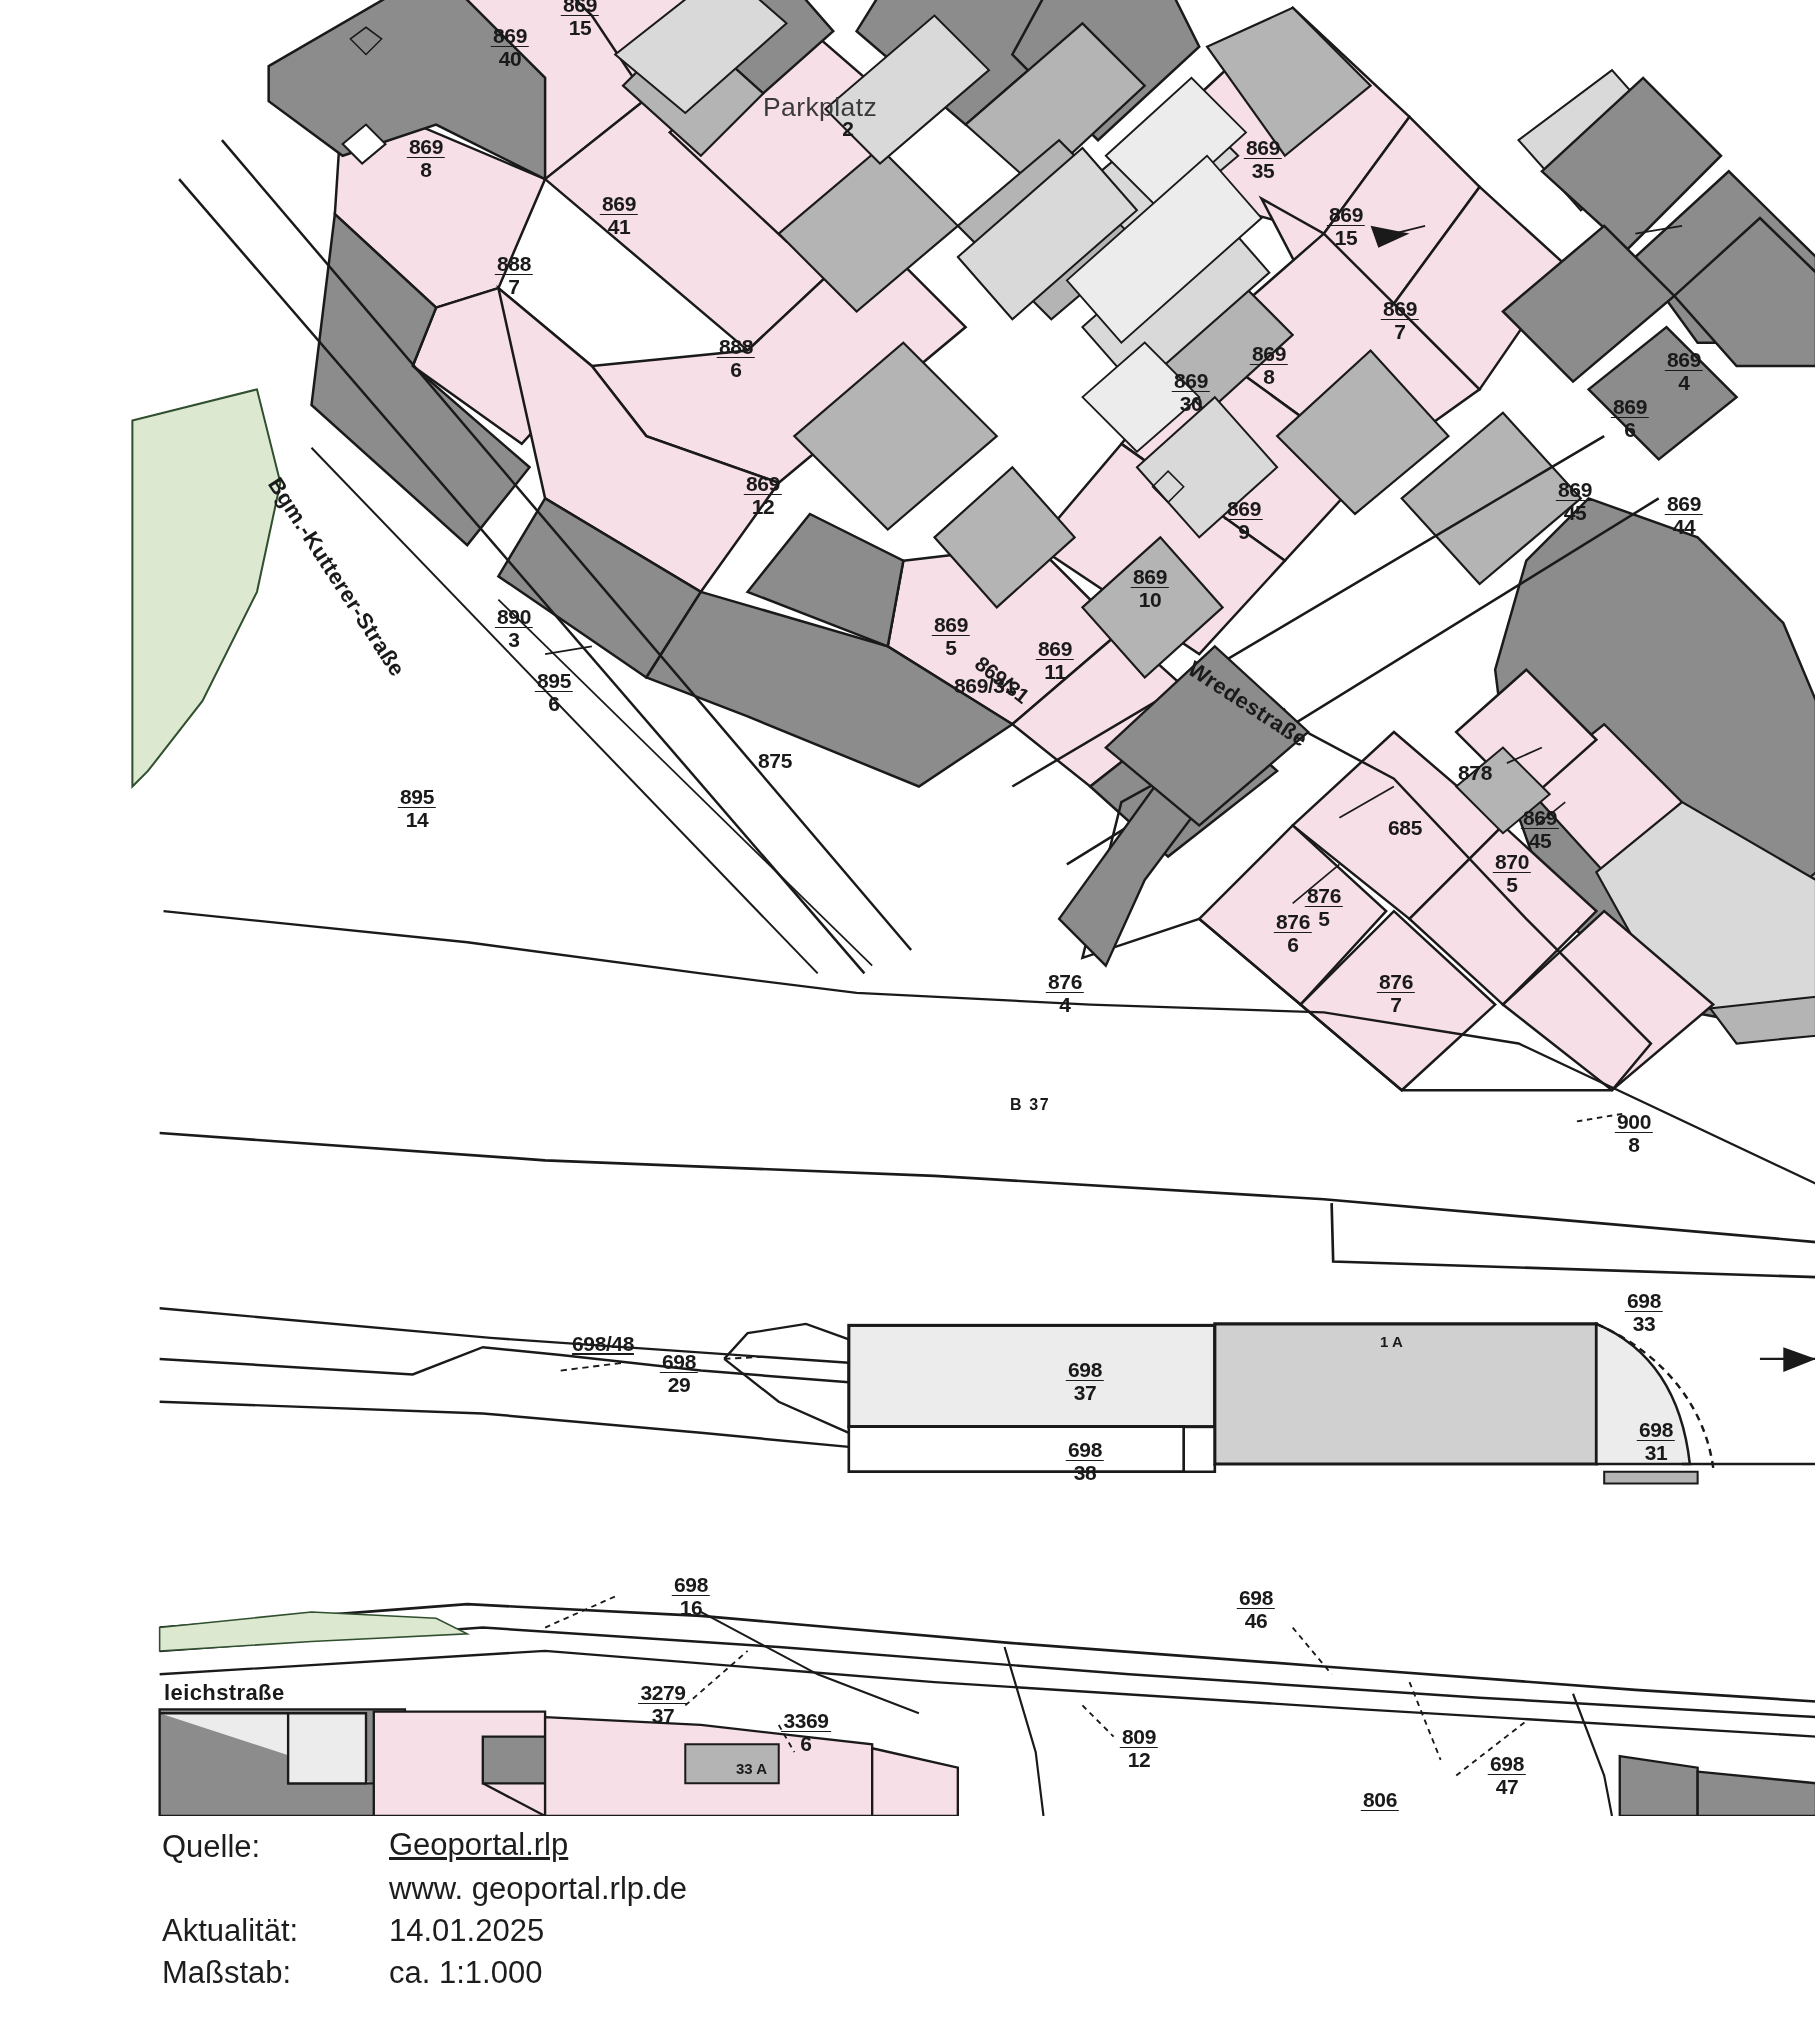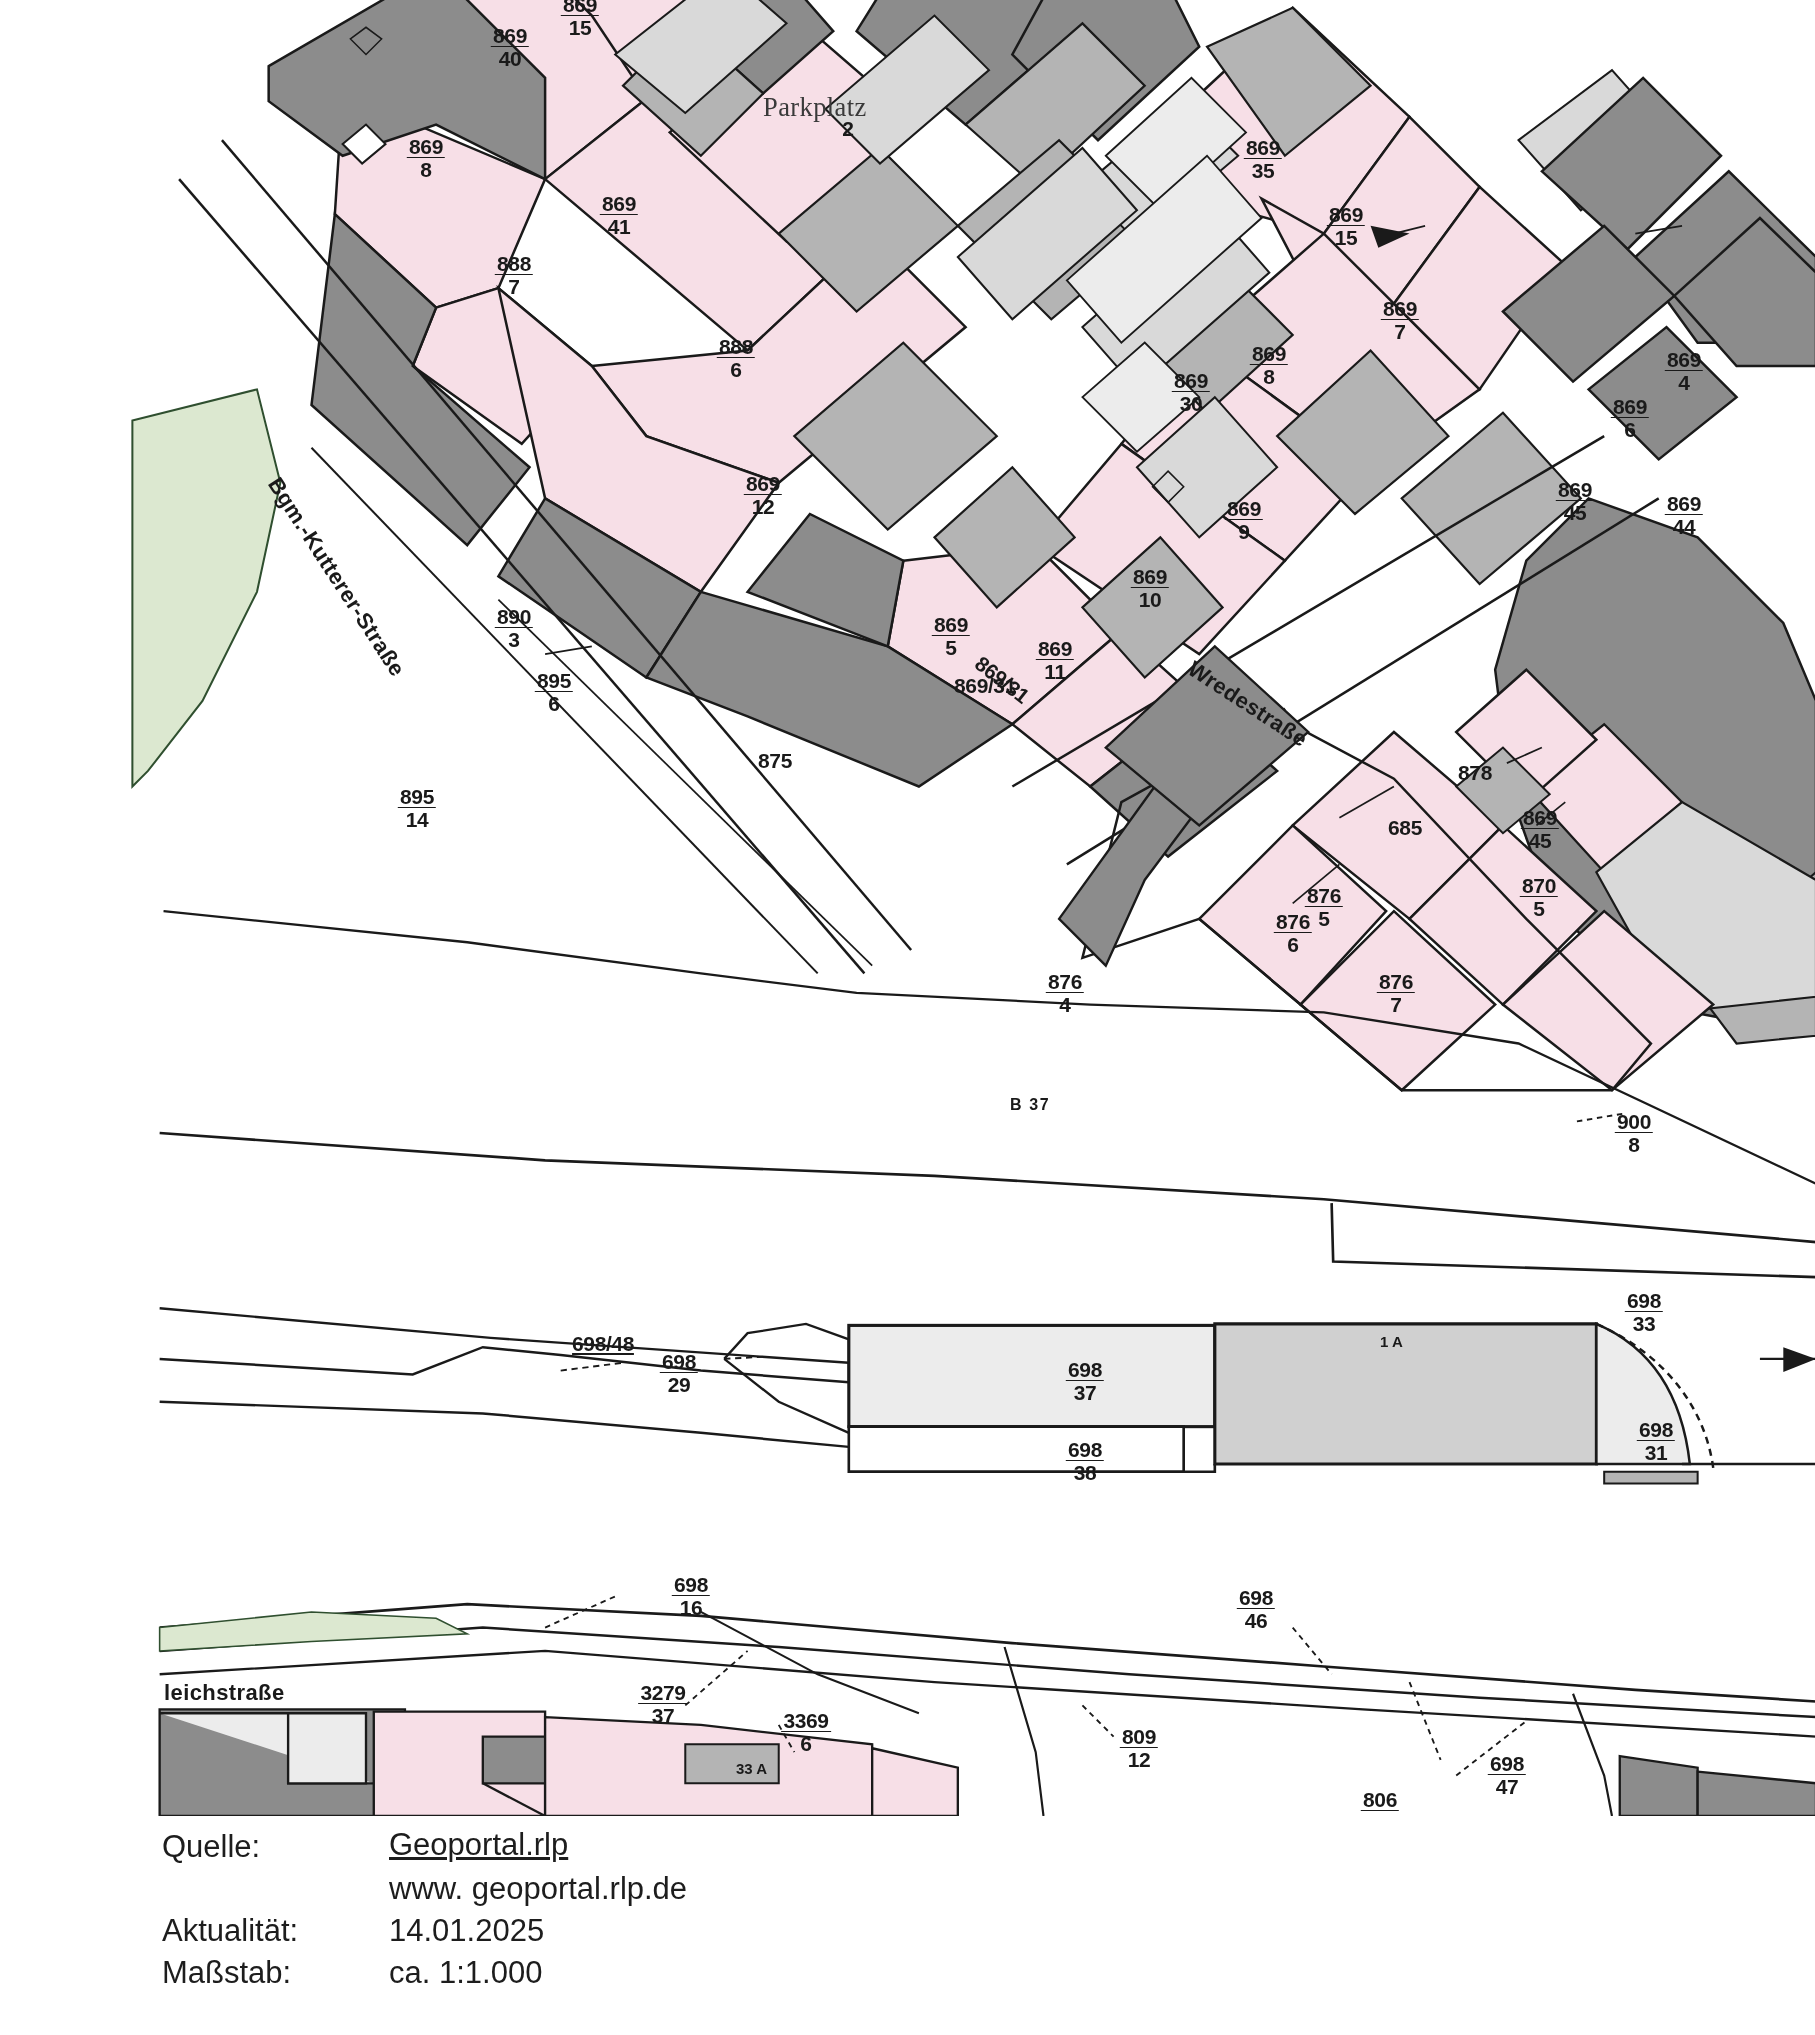--- a/index.html
+++ b/index.html
@@ -320,21 +320,21 @@
         <span class="den">5</span>
       </div>
       <div class="lbl parcel-label" style="left: 1293px; top: 911px; transform: translateX(-50%);">
         <span class="num">876</span>
         <span class="den">6</span>
       </div>
       <div class="lbl parcel-label" style="left: 1396px; top: 971px; transform: translateX(-50%);">
         <span class="num">876</span>
         <span class="den">7</span>
       </div>
-      <div class="lbl parcel-label" style="left: 1512px; top: 875px; transform: translateX(-50%); margin-left: 27px;">
+      <div class="lbl parcel-label" style="left: 1512px; top: 851px; transform: translateX(-50%);">
         <span class="num">870</span>
         <span class="den">5</span>
       </div>
       <div class="lbl parcel-label" style="left: 1540px; top: 807px; transform: translateX(-50%);">
         <span class="num">869</span>
         <span class="den">45</span>
       </div>
       <div class="lbl parcel-label" style="left: 1065px; top: 971px; transform: translateX(-50%);">
         <span class="num">876</span>
         <span class="den">4</span>
@@ -394,21 +394,21 @@
       <div class="lbl plain-label" style="left: 1405px; top: 816px; transform: translateX(-50%);">685</div>
       <div class="lbl plain-label" style="left: 1475px; top: 761px; transform: translateX(-50%);">878</div>
       <div class="lbl plain-label" style="left: 848px; top: 117px; transform: translateX(-50%);">2</div>
       <div class="lbl plain-label" style="left: 603px; top: 1332px; transform: translateX(-50%); text-decoration: underline;">698/48</div>
       <div class="lbl plain-label" style="left: 985px; top: 674px; transform: translateX(-50%);">869/31</div>
       <div class="lbl plain-label" style="left: 971px; top: 668px; transform: rotate(38deg);">869/31</div>
       <div class="lbl street-label" style="left: 273px; top: 467px; transform: rotate(57deg);">Bgm.-Kutterer-Straße</div>
       <div class="lbl street-label" style="left: 1190px; top: 654px; transform: rotate(33deg);">Wredestraße</div>
       <div class="lbl street-label" style="left: 164px; top: 1680px;">leichstraße</div>
       <div class="lbl road-label" style="left: 1010px; top: 1096px;">B 37</div>
-      <div class="lbl big-label" style="left: 763px; top: 92px; font-family: Liberation Serif, serif;">Parkplatz</div>
+      <div class="lbl big-label" style="left: 763px; top: 92px;">Parkplatz</div>
       <div class="lbl tiny-label" style="left: 1380px; top: 1333px;">1 A</div>
       <div class="lbl tiny-label" style="left: 736px; top: 1760px;">33 A</div>
     </div>
 </div>
 
 <div id="footer">
   <div class="foot-row foot-key" style="top:12.5px;">Quelle:</div>
   <div class="foot-row foot-val" style="top:11px;text-decoration:underline;">Geoportal.rlp</div>
   <div class="foot-row foot-val" style="top:55px;">www. geoportal.rlp.de</div>
   <div class="foot-row foot-key" style="top:97px;">Aktualität:</div>

